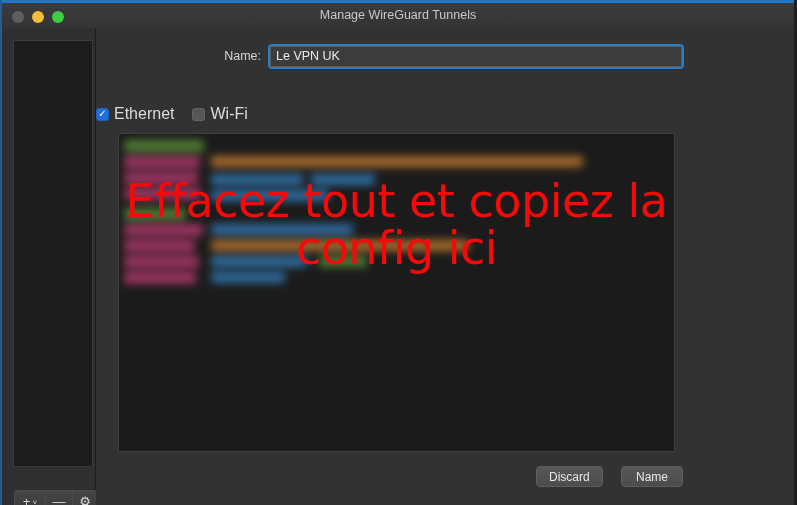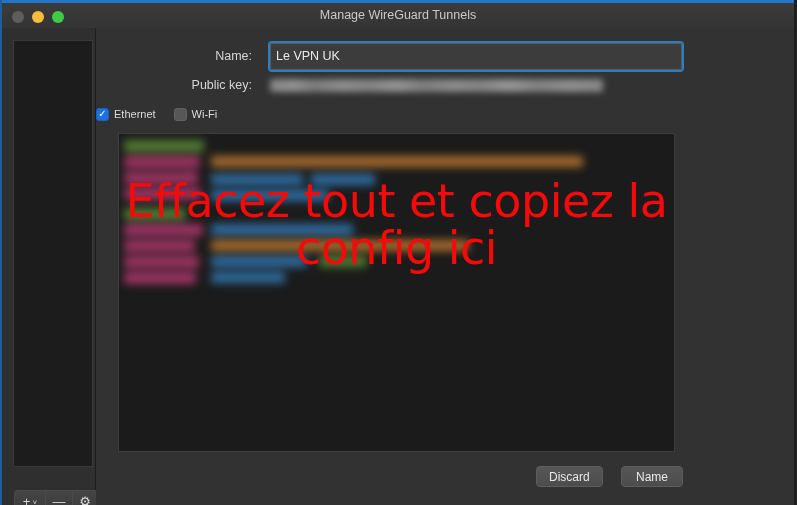--- a/index.html
+++ b/index.html
@@ -131,32 +131,32 @@
   .form-row {
     position: absolute;
     left: 0;
     height: 22px;
     display: flex;
     align-items: center;
   }
   .form-label {
     width: 174px;
     text-align: right;
-    padding-right: 18px;
+    padding-right: 9px;
     font-size: 12.5px;
     color: #d6d6d6;
     box-sizing: border-box;
   }
   #row-name      { top: 17px; }
   #row-pubkey    { top: 46px; }
   #row-ondemand  { top: 75px; }
 
   .name-input {
     width: 412px;
-    height: 27px;
+    height: 21px;
     box-sizing: border-box;
     background: #3c3c3c;
     border: 1px solid #5a5a5a;
     outline: 2px solid #2a7ec4;
     outline-offset: 0px;
     color: #eaeaea;
     font-family: "Liberation Sans", sans-serif;
     font-size: 12.5px;
     padding: 0 5px;
     border-radius: 2px;
@@ -194,21 +194,21 @@
     background: #1e6fe0;
     border: 1px solid #1a60c4;
     color: #ffffff;
     font-size: 10px;
     line-height: 1;
   }
   .cb.off {
     background: #575757;
     border: 1px solid #636363;
   }
-  .cb-label { font-size: 11px; color: #dcdcdc; }
+  .cb-label { font-size: 16px; color: #dcdcdc; }
 
   
   .config-box {
     position: absolute;
     left: 22px;
     top: 105px;
     width: 557px;
     height: 319px;
     background: #1b1b1b;
     border: 1px solid #3e3e3e;
@@ -329,24 +329,20 @@
     </div>
   </div>
 
   <div class="main">
 
     <div class="form-row" id="row-name">
       <div class="form-label">Name:</div>
       <input class="name-input" type="text" value="Le VPN UK" style="">
     </div>
 
-    <div class="form-row" id="row-pubkey">
-      <div class="form-label">Public key:</div>
-      <div class="pubkey-blur"></div>
-    </div>
 
     <div class="form-row" id="row-ondemand">
       <div class="cb-wrap">
         <span class="cb on">✓</span>
         <span class="cb-label">Ethernet</span>
       </div>
       <div class="cb-wrap">
         <span class="cb off"></span>
         <span class="cb-label">Wi-Fi</span>
       </div>

